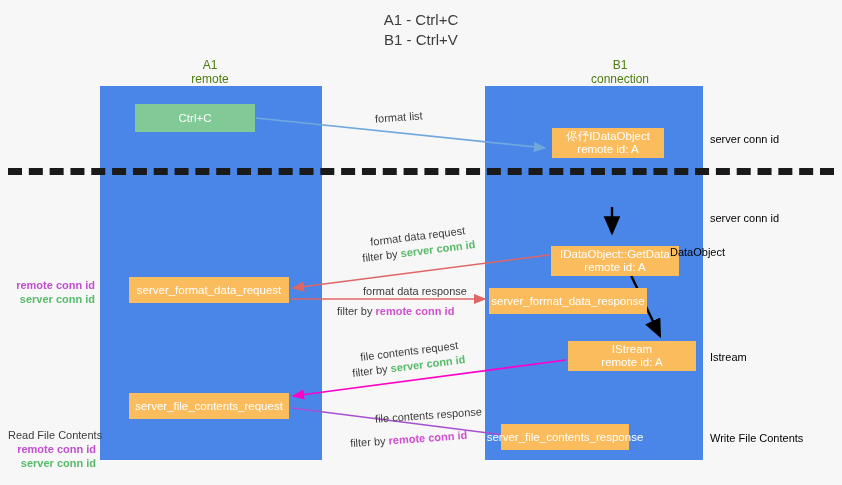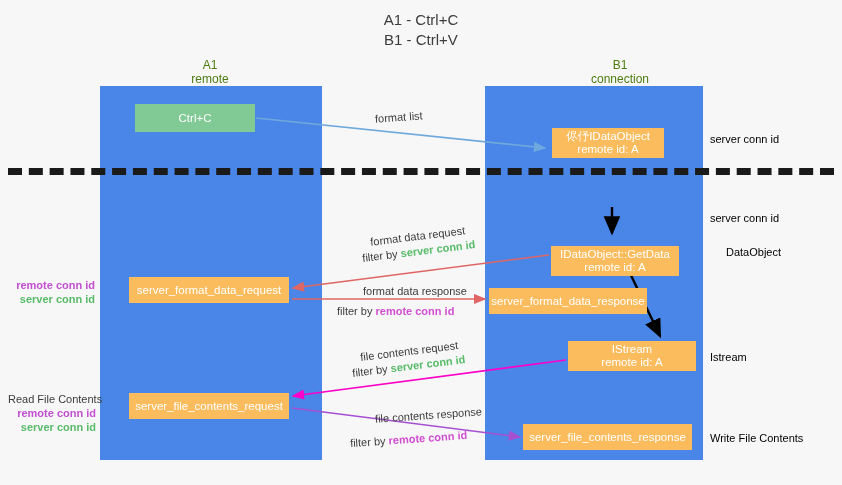--- a/index.html
+++ b/index.html
@@ -49,49 +49,49 @@
   .orange{background:#fbbc5e;}
 
   #n-ctrlc{left:135px;top:104px;width:120px;height:28px;}
   #n-dataobj{left:552px;top:128px;width:112px;height:30px;}
   #n-ctrlv{left:552px;top:180px;width:120px;height:26px;}
   #n-getdata{left:551px;top:238px;width:128px;height:30px;margin-top:8px;}
   #n-fmtreq{left:129px;top:277px;width:160px;height:26px;}
   #n-fmtresp{left:489px;top:288px;width:158px;height:26px;}
   #n-istream{left:568px;top:341px;width:128px;height:30px;}
   #n-filereq{left:129px;top:393px;width:160px;height:26px;}
-  #n-fileresp{left:523px;top:424px;width:169px;height:26px;}
+  #n-fileresp{left:501px;top:424px;width:128px;height:26px;}
 
   
   .alabel{font-size:11px;color:#3c3c3c;white-space:nowrap;line-height:15px;}
   .green-t{color:#57bb69;font-weight:bold;}
   .mag-t{color:#d14fd1;font-weight:bold;}
 
   #lab-fmtlist{left:375px;top:110px;transform:rotate(-4deg);}
   #lab-fdr1{left:370px;top:229px;transform:rotate(-7deg);}
   #lab-fdr2{left:362px;top:244px;transform:rotate(-7deg);}
   #lab-fdp1{left:363px;top:284px;}
   #lab-fdp2{left:337px;top:304px;}
   #lab-fcr1{left:360px;top:344px;transform:rotate(-7deg);}
   #lab-fcr2{left:352px;top:359px;transform:rotate(-7deg);}
   #lab-fcp1{left:375px;top:408px;transform:rotate(-4deg);}
   #lab-fcp2{left:350px;top:432px;transform:rotate(-4deg);}
 
   
   .side{font-size:11px;line-height:14px;white-space:nowrap;}
   .side .g{color:#57bb69;font-weight:bold;}
   .side .m{color:#c24fd1;font-weight:bold;}
-  .side .k{color:#3c3c3c;}
+  .side .k{color:#3c3c3c;margin-top:36px;}
 
   #ann-left-1{left:10px;top:278px;text-align:right;width:85px;}
   #ann-left-2{left:8px;top:392px;text-align:right;width:88px;}
 
   #ann-r-1{left:710px;top:132px;}
   #ann-r-2{left:710px;top:211px;}
-  #ann-r-3{left:726px;top:245px;}
+  #ann-r-3{left:670px;top:245px;}
   #ann-r-4{left:710px;top:350px;}
   #ann-r-5{left:710px;top:431px;}
 
   svg#wires{position:absolute;left:0;top:0;width:842px;height:485px;overflow:visible;}
 </style>
 </head>
 <body>
 
 <div id="stage">
 

